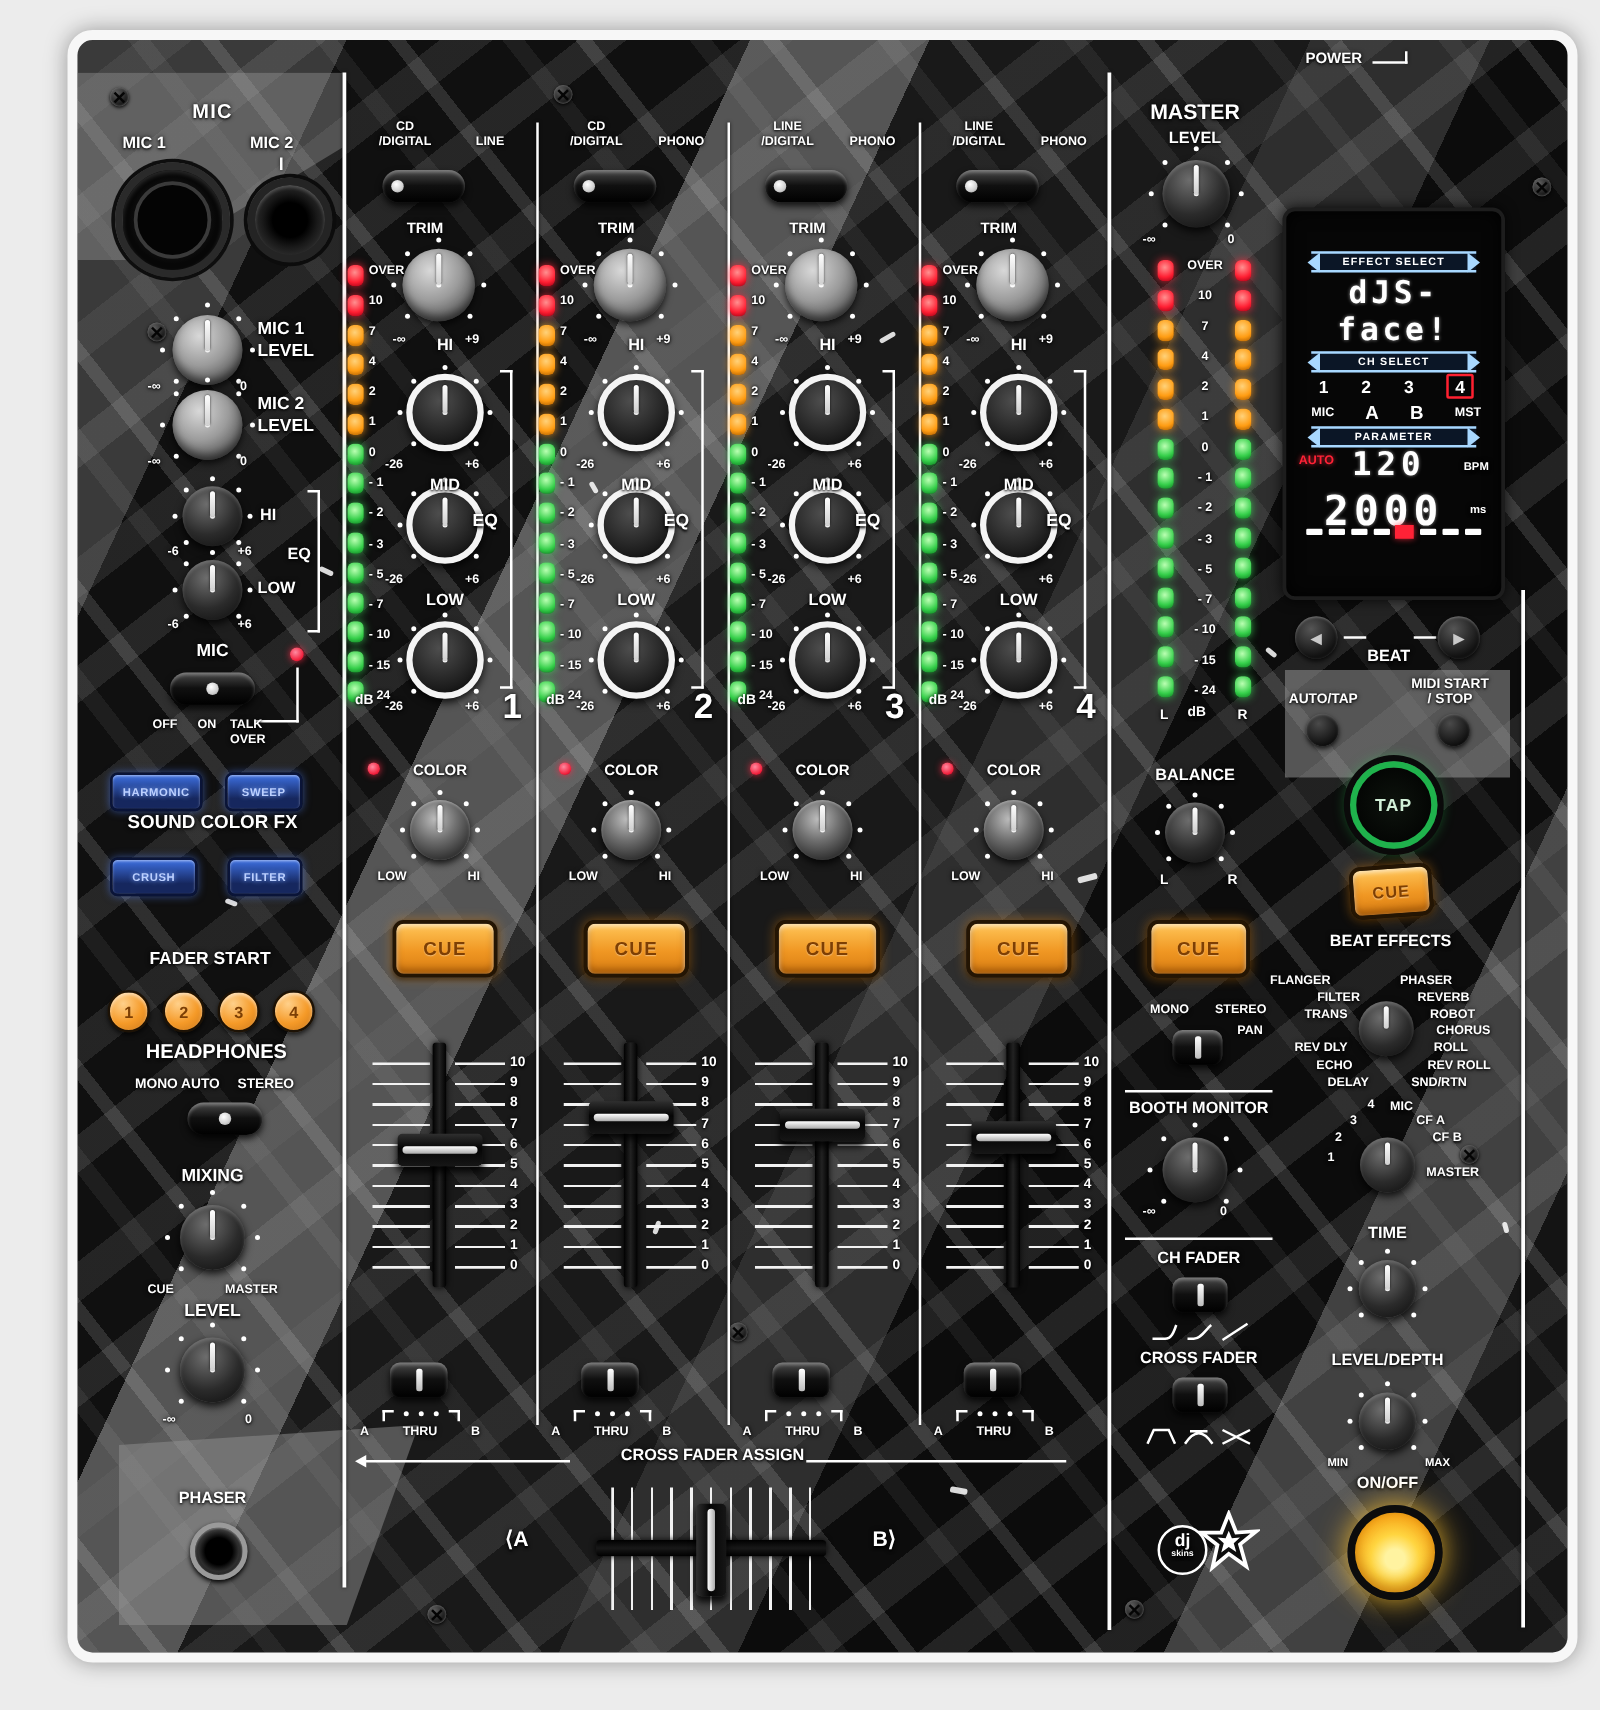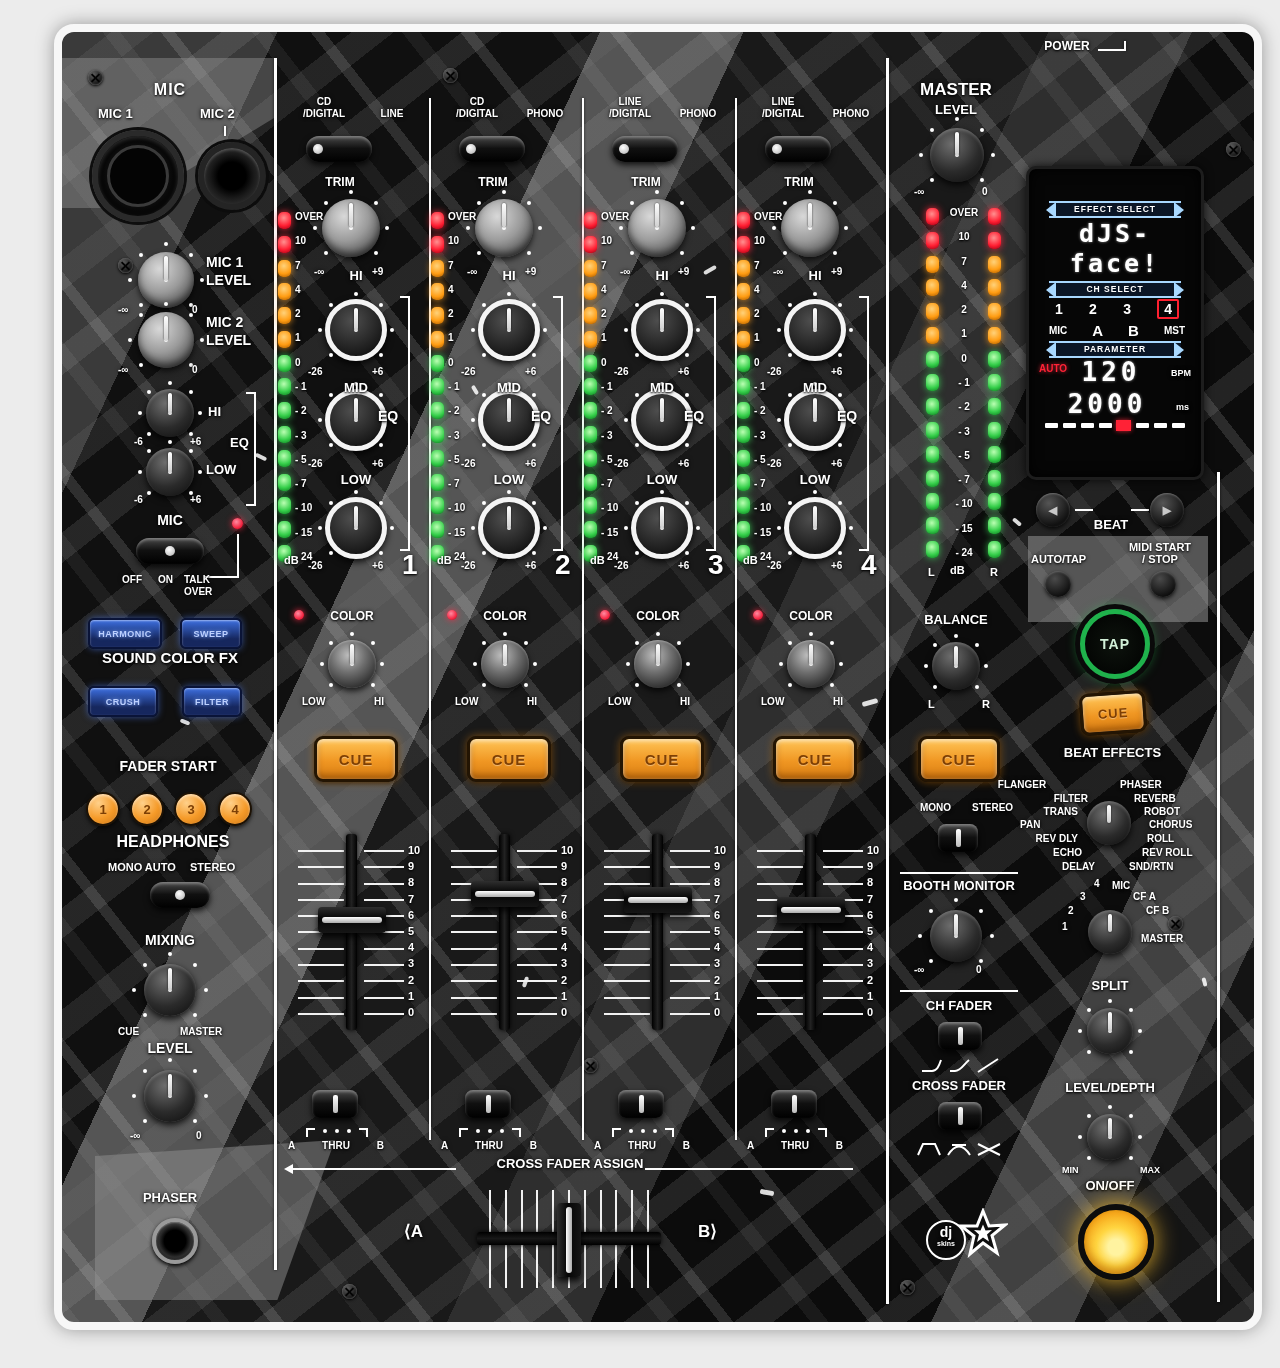--- a/index.html
+++ b/index.html
@@ -772,21 +772,21 @@
     <div class="abs flex-sb" style="left:20px;right:16px;top:152px;height:18px;align-items:center;color:#fff;font-weight:bold;">
       <span style="font-size:10px;">MIC</span>
       <span style="font-size:15px;">A</span>
       <span style="font-size:15px;">B</span>
       <span style="font-size:10px;">MST</span>
     </div>
     <div class="dpill" style="top:172px;">PARAMETER</div>
     <div class="lb" style="left:10px;top:194px;font-size:10px;color:#ff2236;text-shadow:0 0 4px rgba(255,40,60,.8);">AUTO</div>
     <div class="dmx" style="left:-8px;top:188px;font-size:26px;letter-spacing:4px;">120</div>
     <div class="lb" style="right:10px;top:198px;font-size:9px;padding-left:36px;">BPM</div>
-    <div class="dmx" style="left:-16px;top:220px;font-size:26px;letter-spacing:4px;">2000</div>
+    <div class="dmx" style="left:-16px;top:220px;font-size:33px;letter-spacing:4px;">2000</div>
     <div class="lb" style="right:12px;top:232px;font-size:9px;">ms</div>
     <div class="abs" style="left:16px;right:16px;top:254px;display:flex;justify-content:space-between;align-items:flex-start;">
       <span class="dash"></span>
           <span class="dash"></span>
           <span class="dash"></span>
           <span class="dash"></span>
       <span class="rblock"></span>
       <span class="dash"></span>
           <span class="dash"></span>
           <span class="dash"></span>
@@ -808,24 +808,24 @@
   <div class="lb tac" style="left:1122px;top:541px;width:76px;font-size:11px;">
         <span style="display:block;">MIDI START</span>
         <span style="display:block;">/ STOP</span>
       </div>
   <div class="btn b-small" style="left:1150px;top:571px;width:26px;height:26px;"></div>
 
   <div class="btn b-tap" style="left:1080px;top:609px;width:60px;height:60px;">TAP</div>
   <div class="btn b-cue" style="left:1080px;top:692px;width:60px;height:36px;font-size:13px;transform:rotate(-4deg);">CUE</div>
   <div class="lb tac" style="left:1040px;top:747px;width:145px;font-size:13px;">BEAT EFFECTS</div>
 
-  <div class="lb" style="left:989px;top:779px;width:66px;text-align:center;">FLANGER</div>
+  <div class="lb" style="left:1016px;top:779px;width:66px;text-align:left;">FLANGER</div>
   <div class="lb" style="left:1024px;top:793px;width:64px;text-align:right;">FILTER</div>
   <div class="lb" style="left:1014px;top:806px;width:64px;text-align:right;">TRANS</div>
-  <div class="lb" style="left:1020px;top:819px;width:64px;text-align:left;">PAN</div>
+  <div class="lb" style="left:968px;top:819px;width:64px;text-align:center;">PAN</div>
   <div class="lb" style="left:1008px;top:833px;width:70px;text-align:right;">REV DLY</div>
   <div class="lb" style="left:1020px;top:847px;width:62px;text-align:right;">ECHO</div>
   <div class="lb" style="left:1035px;top:861px;width:60px;text-align:right;">DELAY</div>
   <div class="lb" style="left:1120px;top:779px;">PHASER</div>
   <div class="lb" style="left:1134px;top:793px;">REVERB</div>
   <div class="lb" style="left:1144px;top:806px;">ROBOT</div>
   <div class="lb" style="left:1149px;top:819px;">CHORUS</div>
   <div class="lb" style="left:1147px;top:833px;">ROLL</div>
   <div class="lb" style="left:1142px;top:847px;">REV ROLL</div>
   <div class="lb" style="left:1129px;top:861px;">SND/RTN</div>
@@ -836,21 +836,21 @@
   <div class="lb" style="left:1094px;top:878px;">4</div>
   <div class="lb" style="left:1112px;top:880px;">MIC</div>
   <div class="lb" style="left:1080px;top:891px;">3</div>
   <div class="lb" style="left:1133px;top:891px;">CF A</div>
   <div class="lb" style="left:1068px;top:905px;">2</div>
   <div class="lb" style="left:1146px;top:905px;">CF B</div>
   <div class="lb" style="left:1062px;top:921px;">1</div>
   <div class="lb" style="left:1141px;top:933px;">MASTER</div>
   <div class="knob k-dark" style="left:1088px;top:910px;width:44px;height:44px;"></div>
 
-  <div class="lb tac" style="left:1080px;top:980px;width:60px;font-size:13px;">SPLIT</div>
+  <div class="lb tac" style="left:1080px;top:980px;width:60px;font-size:13px;">TIME</div>
   <div class="knob k-dark" style="left:1087px;top:1008px;width:46px;height:46px;">
         <div class="tick7 t30"></div>
       </div>
   <div class="lb tac" style="left:1040px;top:1082px;width:140px;font-size:13px;">LEVEL/DEPTH</div>
   <div class="knob k-dark" style="left:1087px;top:1114px;width:46px;height:46px;">
         <div class="tick7 t30"></div>
       </div>
   <div class="lb" style="left:1062px;top:1164px;font-size:9px;">MIN</div>
   <div class="lb" style="left:1140px;top:1164px;font-size:9px;">MAX</div>
   <div class="lb tac" style="left:1060px;top:1180px;width:100px;font-size:13px;">ON/OFF</div>

